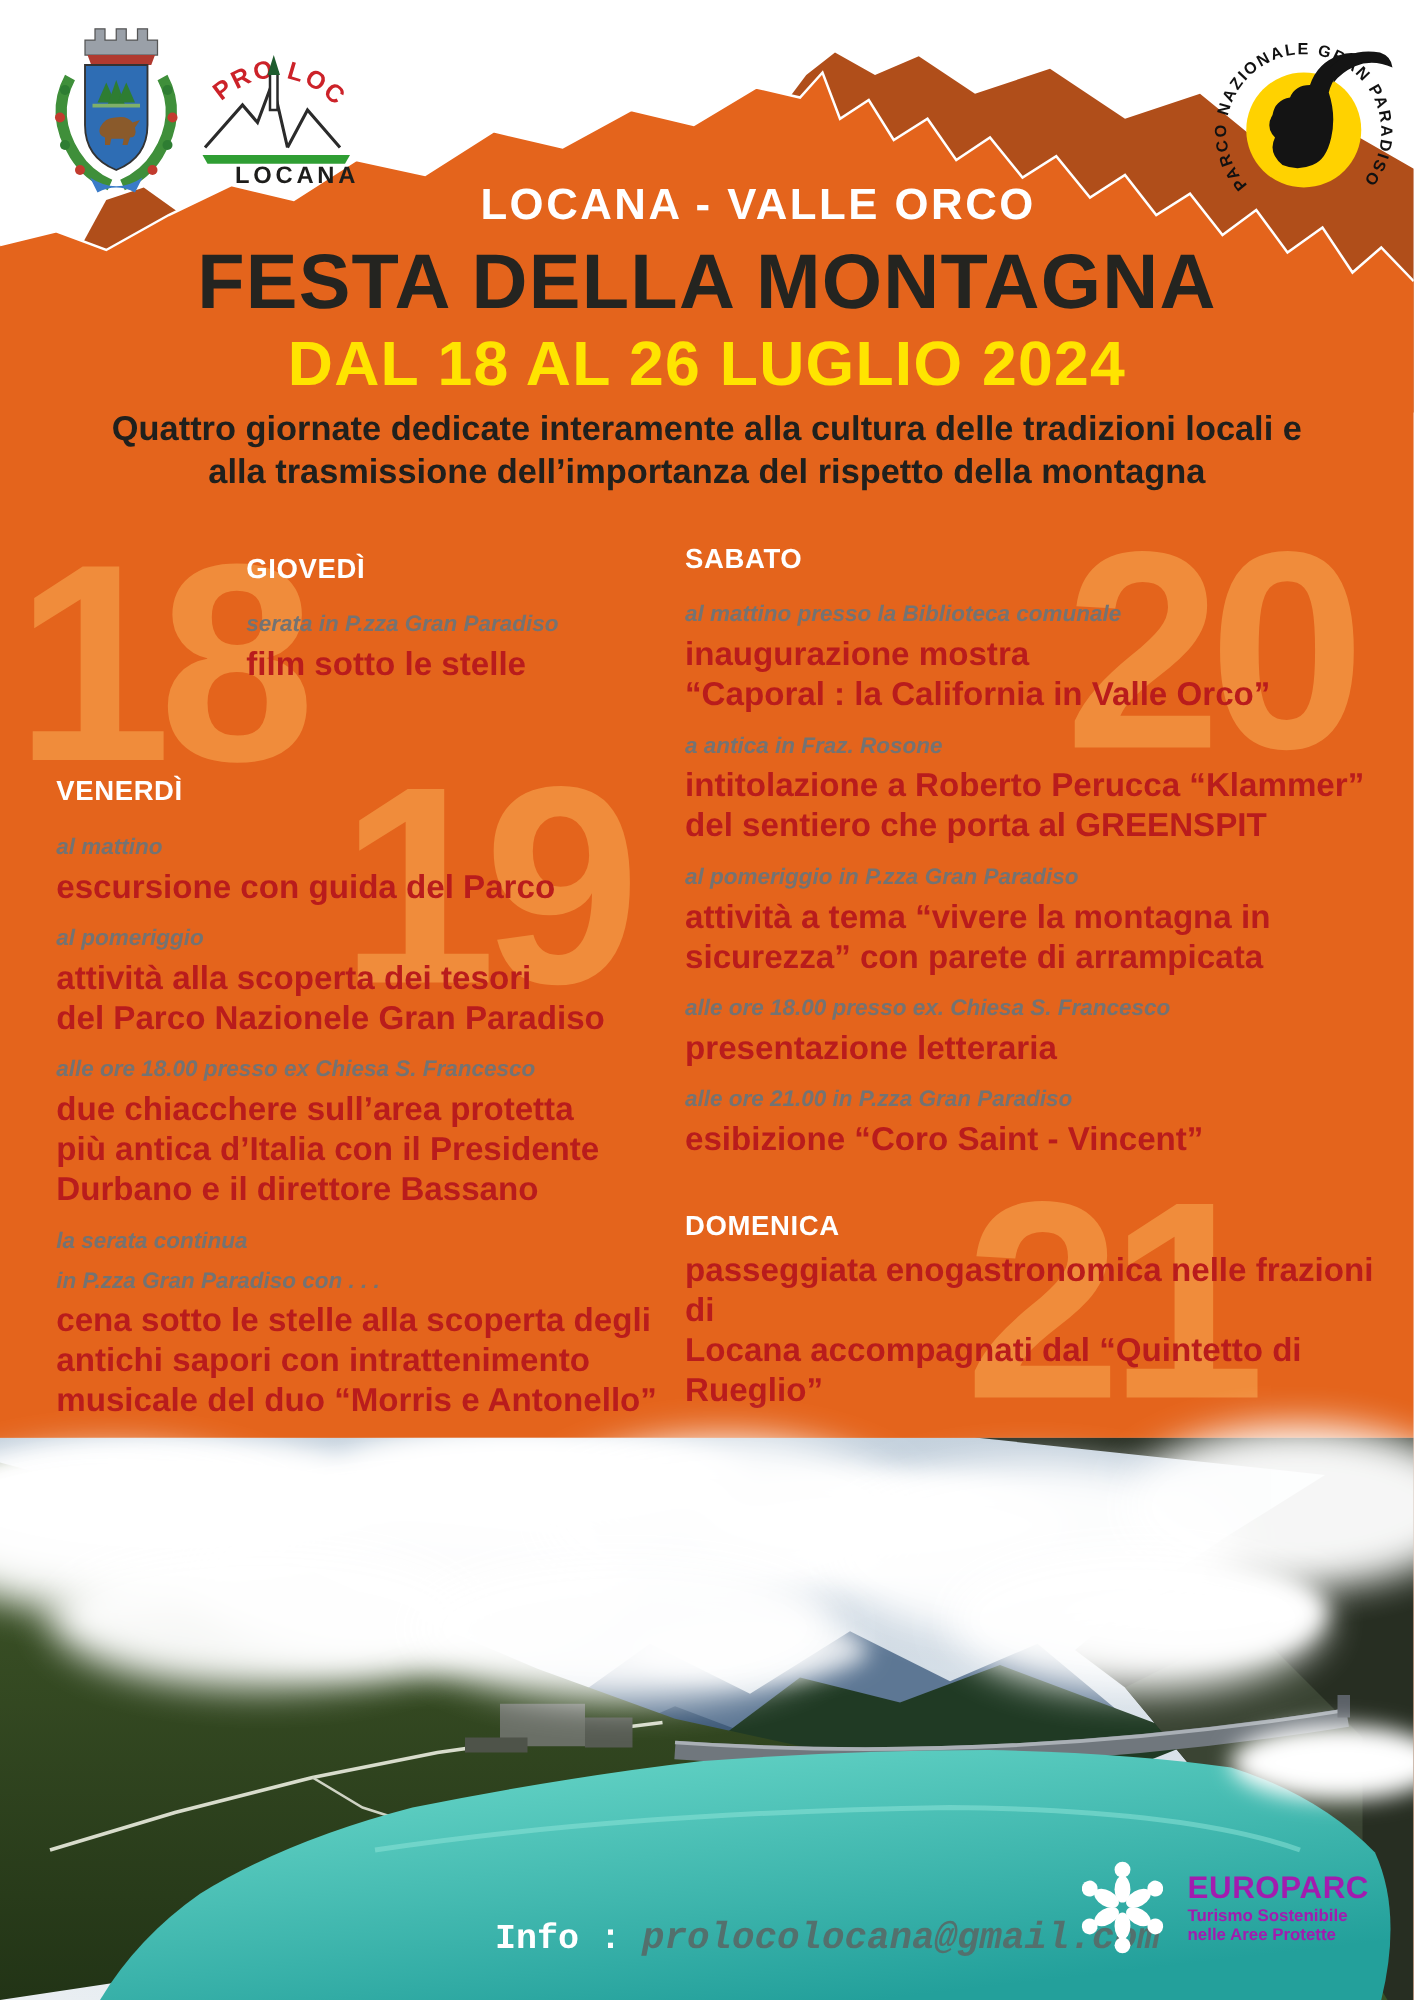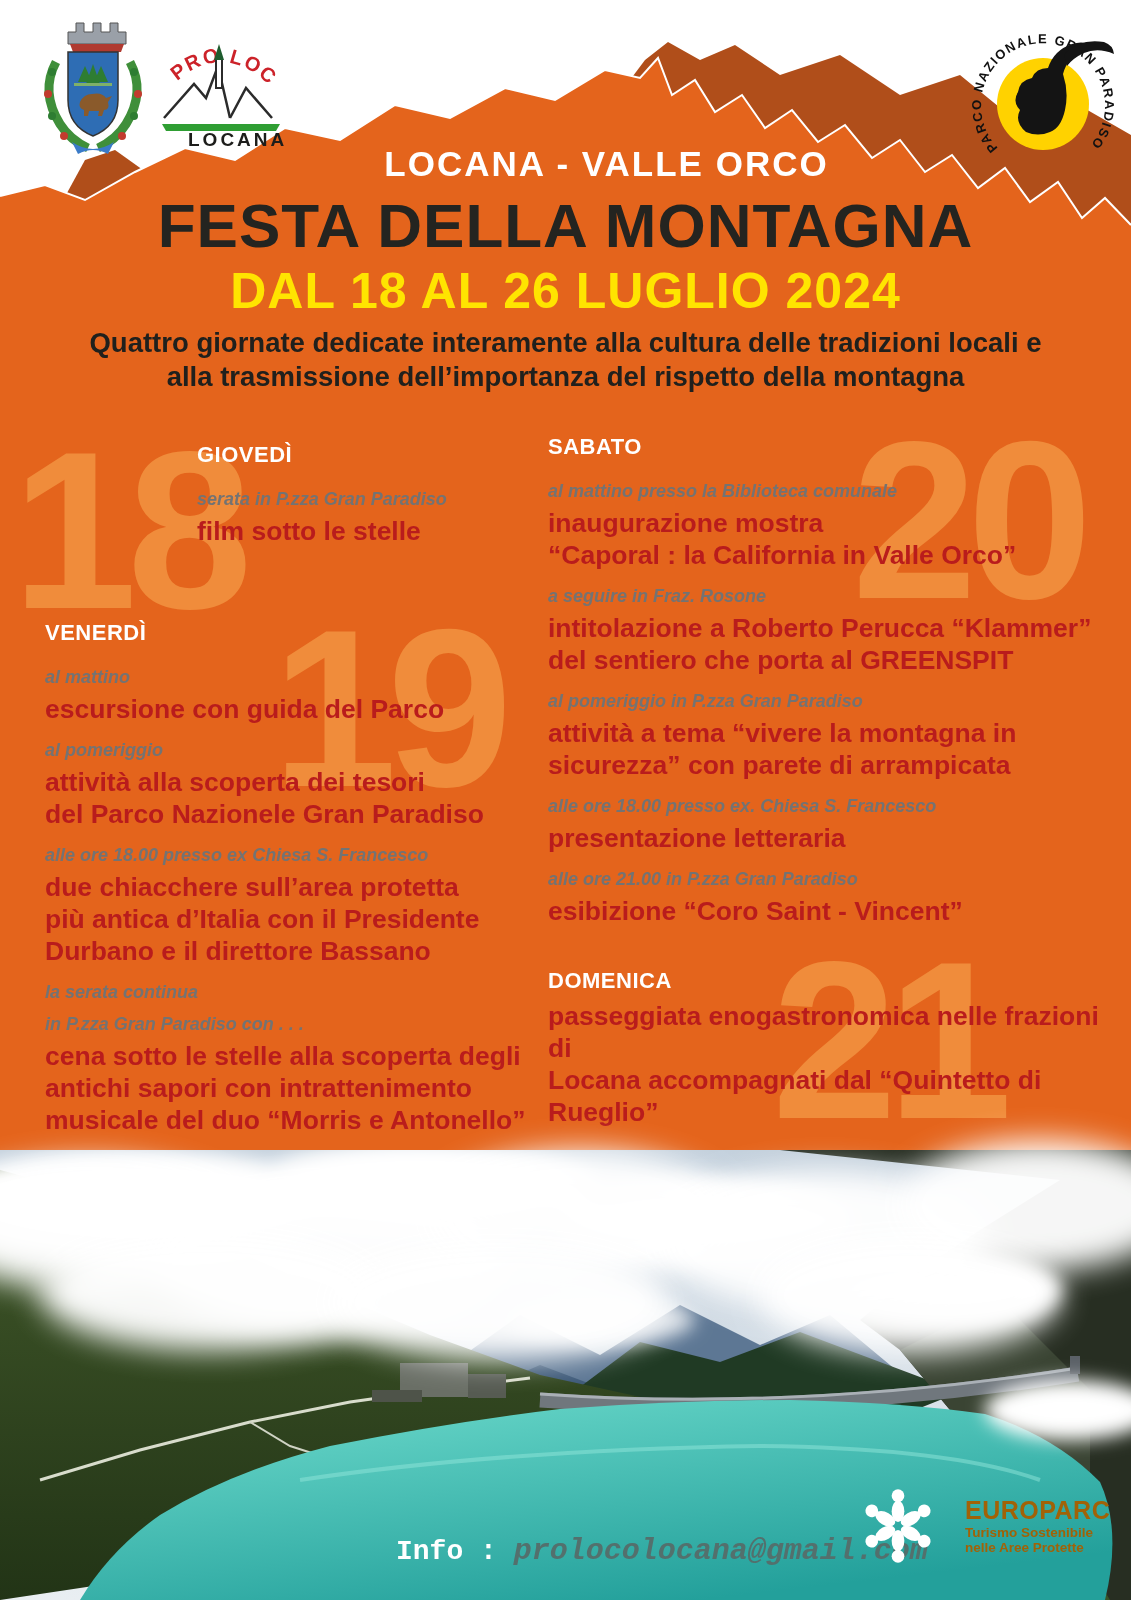--- a/index.html
+++ b/index.html
@@ -34,21 +34,21 @@
   .d1{left:45px;top:614px;width:490px;}
   .d2{left:548px;top:428px;width:560px;}
   .d3{left:548px;top:962px;width:575px;}
   
   .photo{position:absolute;left:0;top:1150px;width:1131px;height:450px;z-index:2;overflow:hidden;}
   
   .cloud{position:absolute;background:#ffffff;border-radius:50%;filter:blur(15px);opacity:.96;z-index:3;}
   
   .info{position:absolute;left:396px;top:1534px;z-index:5;font-size:28px;color:#fff;font-weight:bold;font-family:Liberation Mono, monospace;}
   .info .email{font-style:italic;color:#53706d;font-size:30px;font-weight:bold;}
-  .europarc{position:absolute;left:856px;top:1484px;z-index:5;display:flex;align-items:center;gap:25px;color:#a16207;}
+  .europarc{position:absolute;left:856px;top:1484px;z-index:5;display:flex;align-items:center;gap:10px;color:#a21caf;}
   .ep-text{display:flex;flex-direction:column;line-height:1.15;}
   .ep-name{font-size:25px;font-weight:800;letter-spacing:0.5px;}
   .ep-sub{font-size:13.5px;font-weight:600;}
 </style>
 </head>
 <body>
 
 <svg class="bg-svg" width="1131" height="1600" viewBox="0 0 1131 1600">
 
   <polygon fill="#b04e1a" points="55,215 85,160 115,150 150,175 178,212 150,238 90,242"></polygon>
@@ -153,21 +153,21 @@
       <div class="line desc">antichi sapori con intrattenimento</div>
       <div class="line desc">musicale del duo “Morris e Antonello”</div>
     </div>
 </div>
 <div class="day d2">
   <div class="day-name">SABATO</div>
   <div class="day-items">
       <div class="line loc first">al mattino presso la Biblioteca comunale</div>
       <div class="line desc first">inaugurazione mostra</div>
       <div class="line desc">“Caporal : la California in Valle Orco”</div>
-      <div class="line loc first">a seguire in Fraz. Rosone</div>
+      <div class="line loc first">a antica in Fraz. Rosone</div>
       <div class="line desc first">intitolazione a Roberto Perucca “Klammer”</div>
       <div class="line desc">del sentiero che porta al GREENSPIT</div>
       <div class="line loc first">al pomeriggio in P.zza Gran Paradiso</div>
       <div class="line desc first">attività a tema “vivere la montagna in</div>
       <div class="line desc">sicurezza” con parete di arrampicata</div>
       <div class="line loc first">alle ore 18.00 presso ex. Chiesa S. Francesco</div>
       <div class="line desc first">presentazione letteraria</div>
       <div class="line loc first">alle ore 21.00 in P.zza Gran Paradiso</div>
       <div class="line desc first">esibizione “Coro Saint - Vincent”</div>
     </div>

